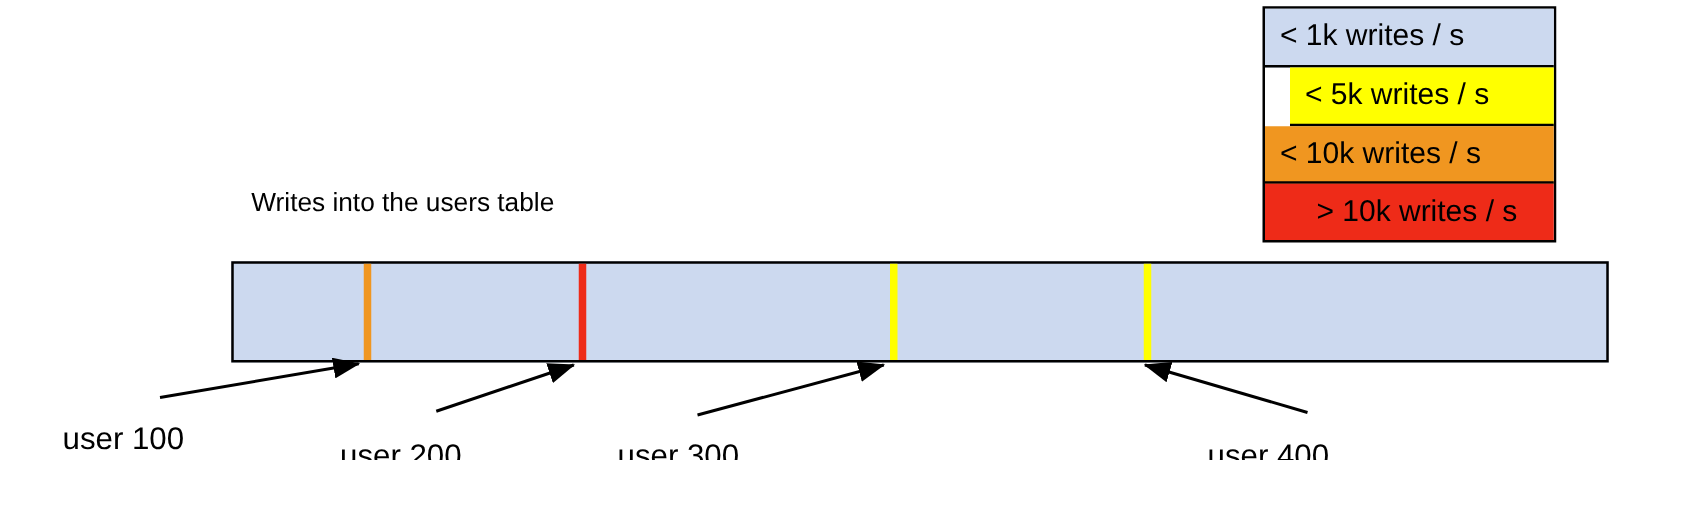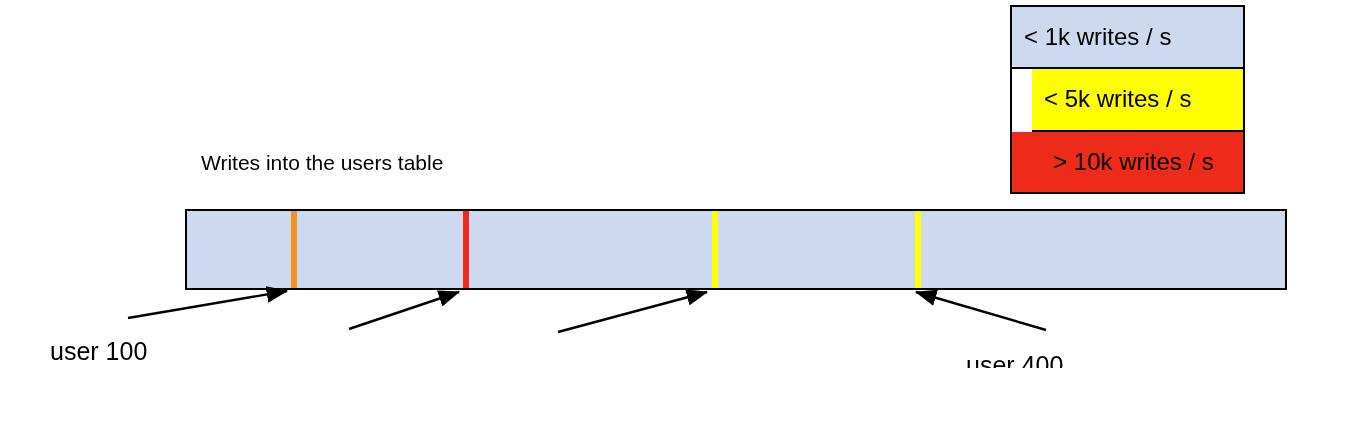--- a/index.html
+++ b/index.html
@@ -98,20 +98,23 @@
 
 <div id="canvas">
 
   <div id="legend">
     <div class="legend-row" style="background: rgb(204, 217, 239);">
       <span class="legend-label">&lt; 1k writes / s</span>
     </div>
     <div class="legend-row" style="background: rgb(255, 255, 0); margin-left: 20px;">
       <span class="legend-label">&lt; 5k writes / s</span>
     </div>
+    <div class="legend-row" style="background: rgb(240, 150, 32);">
+      <span class="legend-label">&lt; 10k writes / s</span>
+    </div>
     <div class="legend-row" style="background: rgb(238, 43, 24);">
       <span class="legend-label">&gt; 10k writes / s</span>
     </div>
   </div>
 
   <div id="bar-title">Writes into the users table</div>
 
   <div id="users-bar">
     <div class="bar-stripe" style="left: 104px; background: rgb(240, 150, 32);"></div>
     <div class="bar-stripe" style="left: 276px; background: rgb(238, 43, 24);"></div>
@@ -125,15 +128,17 @@
         <polygon points="0 0, 9 3.5, 0 7" fill="#000000"></polygon>
       </marker>
     </defs>
     <line stroke="#000000" stroke-width="2.4" marker-end="url(#arrowhead)" x1="128" y1="318" x2="287" y2="291"></line>
     <line stroke="#000000" stroke-width="2.4" marker-end="url(#arrowhead)" x1="349" y1="329" x2="459" y2="292"></line>
     <line stroke="#000000" stroke-width="2.4" marker-end="url(#arrowhead)" x1="558" y1="332" x2="707" y2="292"></line>
     <line stroke="#000000" stroke-width="2.4" marker-end="url(#arrowhead)" x1="1046" y1="330" x2="916" y2="292"></line>
   </svg>
 
   <div class="user-label" style="left: 50px; top: 337px;">user 100</div>
+  <div class="user-label" style="left: 272px; top: 351px;">user 200</div>
+  <div class="user-label" style="left: 494px; top: 351px;">user 300</div>
   <div class="user-label" style="left: 966px; top: 351px;">user 400</div>
 
 </div>
 
 </body></html>

